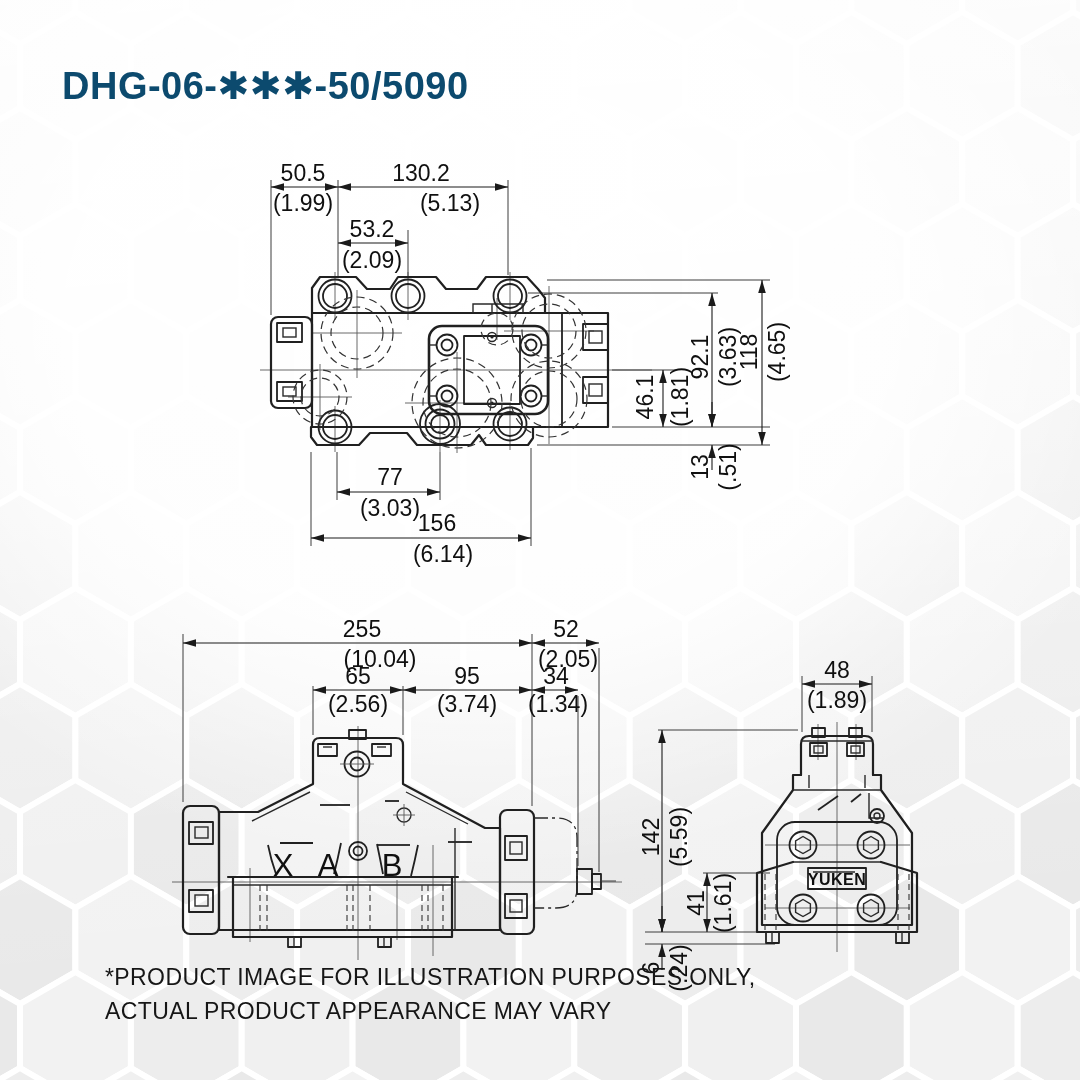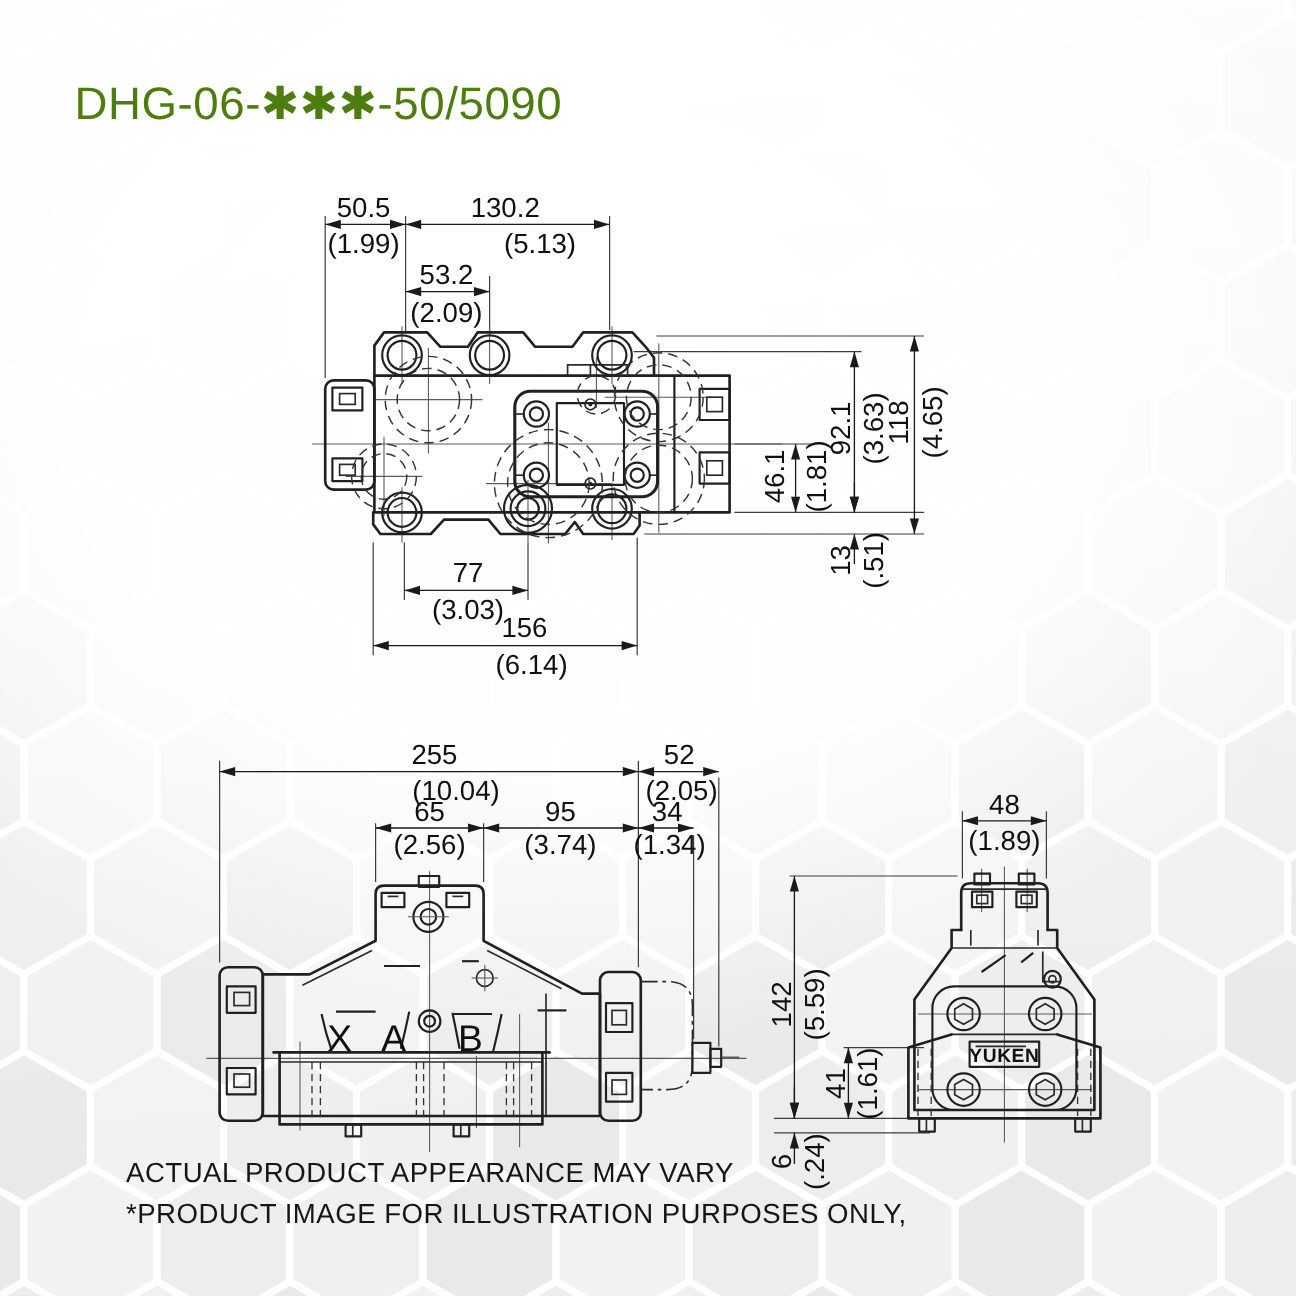--- a/index.html
+++ b/index.html
@@ -5,21 +5,21 @@
   html,body{margin:0;padding:0;background:#fdfdfd;}
   .stage{position:relative;width:1080px;height:1080px;overflow:hidden;
          font-family:"Liberation Sans","DejaVu Sans",sans-serif;background:#fbfbfb;}
   #hexlayer{position:absolute;left:0;top:0;z-index:0;}
   .fade{position:absolute;inset:0;z-index:1;pointer-events:none;
     background:
       radial-gradient(ellipse 980px 760px at 44% 30%, rgba(255,255,255,0.97) 0%, rgba(255,255,255,0.88) 42%, rgba(255,255,255,0) 72%),
       linear-gradient(175deg, rgba(255,255,255,0.92) 0%, rgba(255,255,255,0.6) 30%, rgba(255,255,255,0.18) 62%, rgba(255,255,255,0) 85%);}
   #drawing{position:absolute;left:0;top:0;z-index:2;}
   .page-title{position:absolute;left:62px;top:64px;z-index:3;
-    font-size:38px;font-weight:400;letter-spacing:0.5px;color:#4d7c0f;}
+    font-size:38px;font-weight:700;letter-spacing:0.5px;color:#0c4a6e;}
   .footer{position:absolute;left:105px;top:960px;z-index:3;
     font-size:23px;font-weight:400;letter-spacing:0.4px;color:#161616;line-height:34px;}
   
   .ol  {fill:none;stroke:#202020;stroke-width:2.2;stroke-linejoin:round;stroke-linecap:round;}
   .olh {fill:none;stroke:#202020;stroke-width:2.6;stroke-linejoin:round;}
   .ol2 {fill:none;stroke:#202020;stroke-width:1.8;stroke-linejoin:round;}
   .ol3 {fill:none;stroke:#2a2a2a;stroke-width:1.4;}
   .thin{fill:none;stroke:#3c3c3c;stroke-width:1;}
   .cl  {fill:none;stroke:#5a5a5a;stroke-width:0.9;}
   .dashc{fill:none;stroke:#333;stroke-width:1.2;stroke-dasharray:8 5;}
@@ -604,16 +604,16 @@
           <rect class="ol2" x="766" y="932" width="13" height="11"></rect>
           <line class="ol3" x1="772" y1="932" x2="772" y2="943"></line>
           <rect class="ol2" x="896" y="932" width="13" height="11"></rect>
           <line class="ol3" x1="902" y1="932" x2="902" y2="943"></line>
         </g>
       </g>
     </g>
   </svg>
 
   <div class="footer">
+    <div>*PRODUCT IMAGE FOR ILLUSTRATION PURPOSES ONLY,</div>
     <div>ACTUAL PRODUCT APPEARANCE MAY VARY</div>
-    <div>*PRODUCT IMAGE FOR ILLUSTRATION PURPOSES ONLY,</div>
   </div>
 </div>
 
 </body></html>

